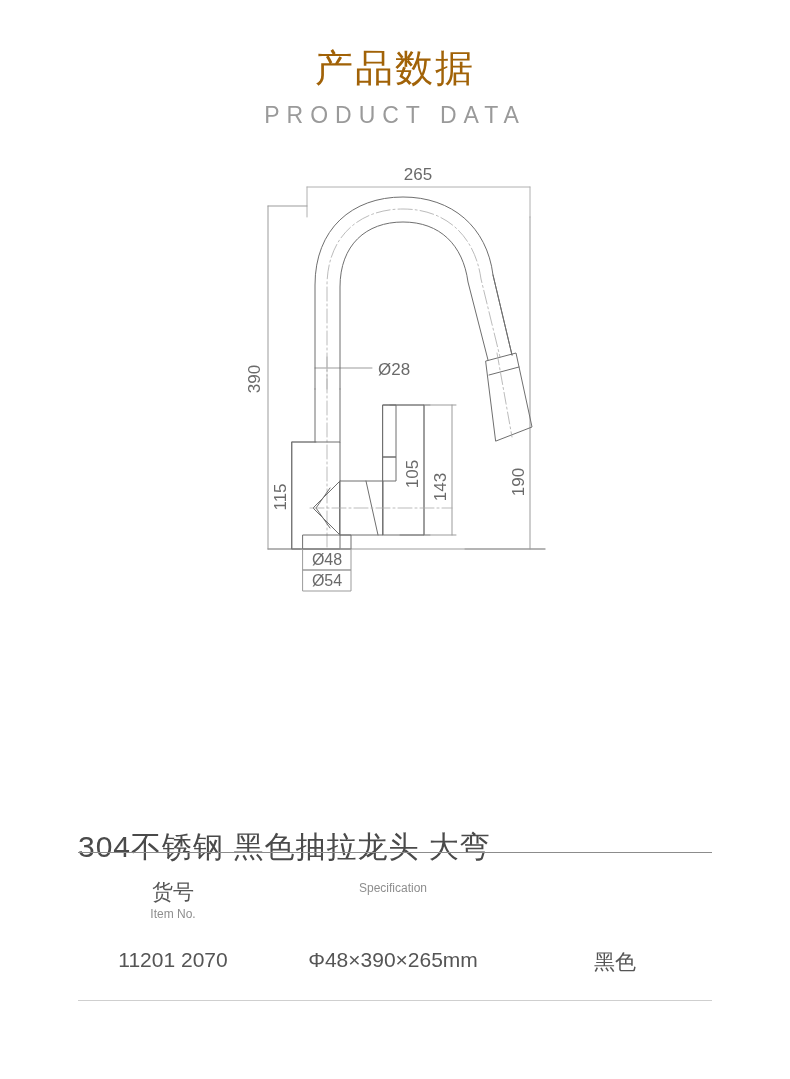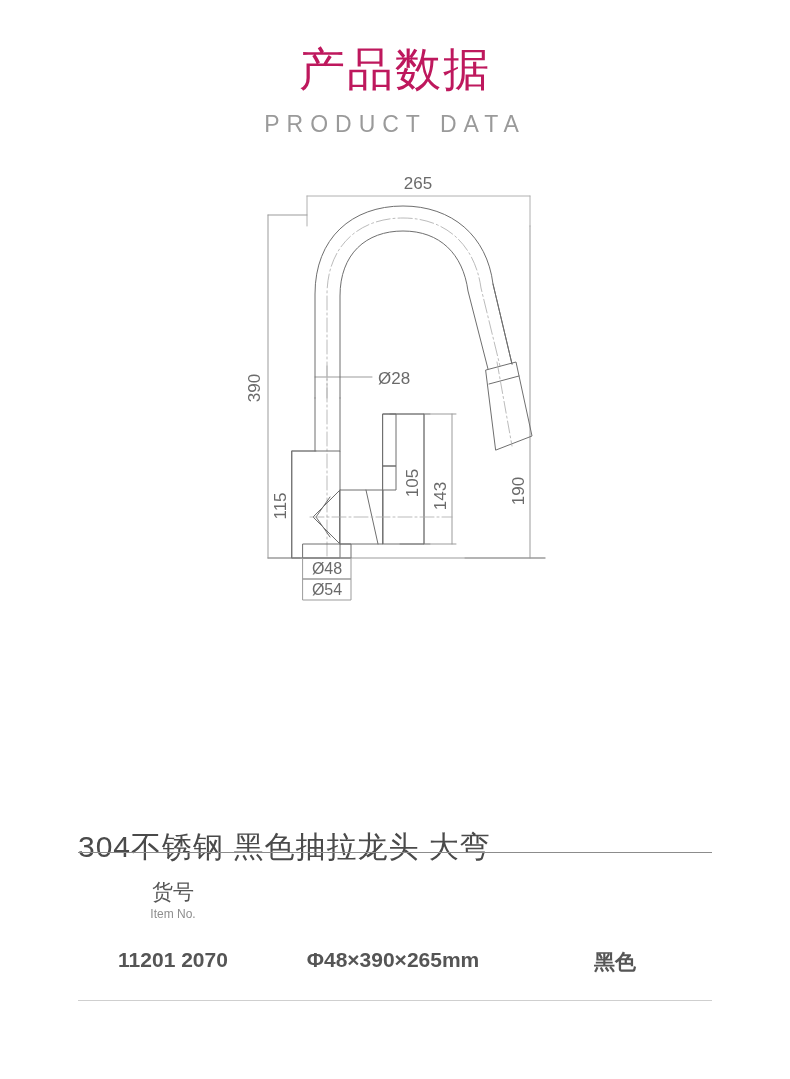--- a/index.html
+++ b/index.html
@@ -8,22 +8,22 @@
     background:#ffffff;
     font-family:"Liberation Sans","DejaVu Sans",sans-serif;
     color:#3c3c3c;
     overflow:hidden;
   }
   .page{position:relative;width:790px;height:1079px;}
 
   
   .header{padding-top:48px;text-align:center;}
   .title-cn{
-    font-size:46px;color:#be185d;font-weight:400;
-    letter-spacing:2px;line-height:1.1;font-family:Liberation Mono, monospace;
+    font-size:38px;color:#a16207;font-weight:400;
+    letter-spacing:2px;line-height:1.1;
   }
   .title-en{
     margin-top:12px;font-size:23px;color:#9a9a9a;
     letter-spacing:7px;font-weight:400;
   }
 
   
   .drawing-wrap{position:relative;width:679px;height:520px;margin-top:28px;}
   .drawing-wrap svg{display:block;}
 
@@ -35,21 +35,21 @@
 
   
   .spec-table{
     position:absolute;left:78px;top:852px;width:634px;
   }
   .rule-top{height:1px;background:#8c8c8c;width:634px;}
   .rule-bottom{position:absolute;left:78px;top:1000px;width:634px;height:1px;background:#cfcfcf;}
 
   .row{display:flex;}
   .head-row{margin-top:26px;}
-  .val-row{margin-top:26px;font-weight:bold;}
+  .val-row{margin-top:26px;}
   .col{flex:0 0 auto;text-align:center;}
   .col-item{width:190px;}
   .col-spec{width:250px;}
   .col-surface{width:194px;}
 
   .h-cn{font-size:21px;color:#555555;line-height:1.25;}
   .h-en{font-size:12px;color:#8e8e8e;line-height:1.35;margin-top:1px;}
   .v{font-size:21px;color:#555555;}
 </style>
 </head>
@@ -186,20 +186,21 @@
 
   <div class="spec-table">
     <div class="rule-top"></div>
 
     <div class="row head-row">
       <div class="col col-item">
         <div class="h-cn">货号</div>
         <div class="h-en">Item No.</div>
       </div>
       <div class="col col-spec">
+        <div class="h-en">Specification</div>
       </div>
     </div>
 
     <div class="row val-row">
       <div class="col col-item v">11201 2070</div>
       <div class="col col-spec v">Φ48×390×265mm</div>
       <div class="col col-surface v">黑色</div>
     </div>
   </div>
 

